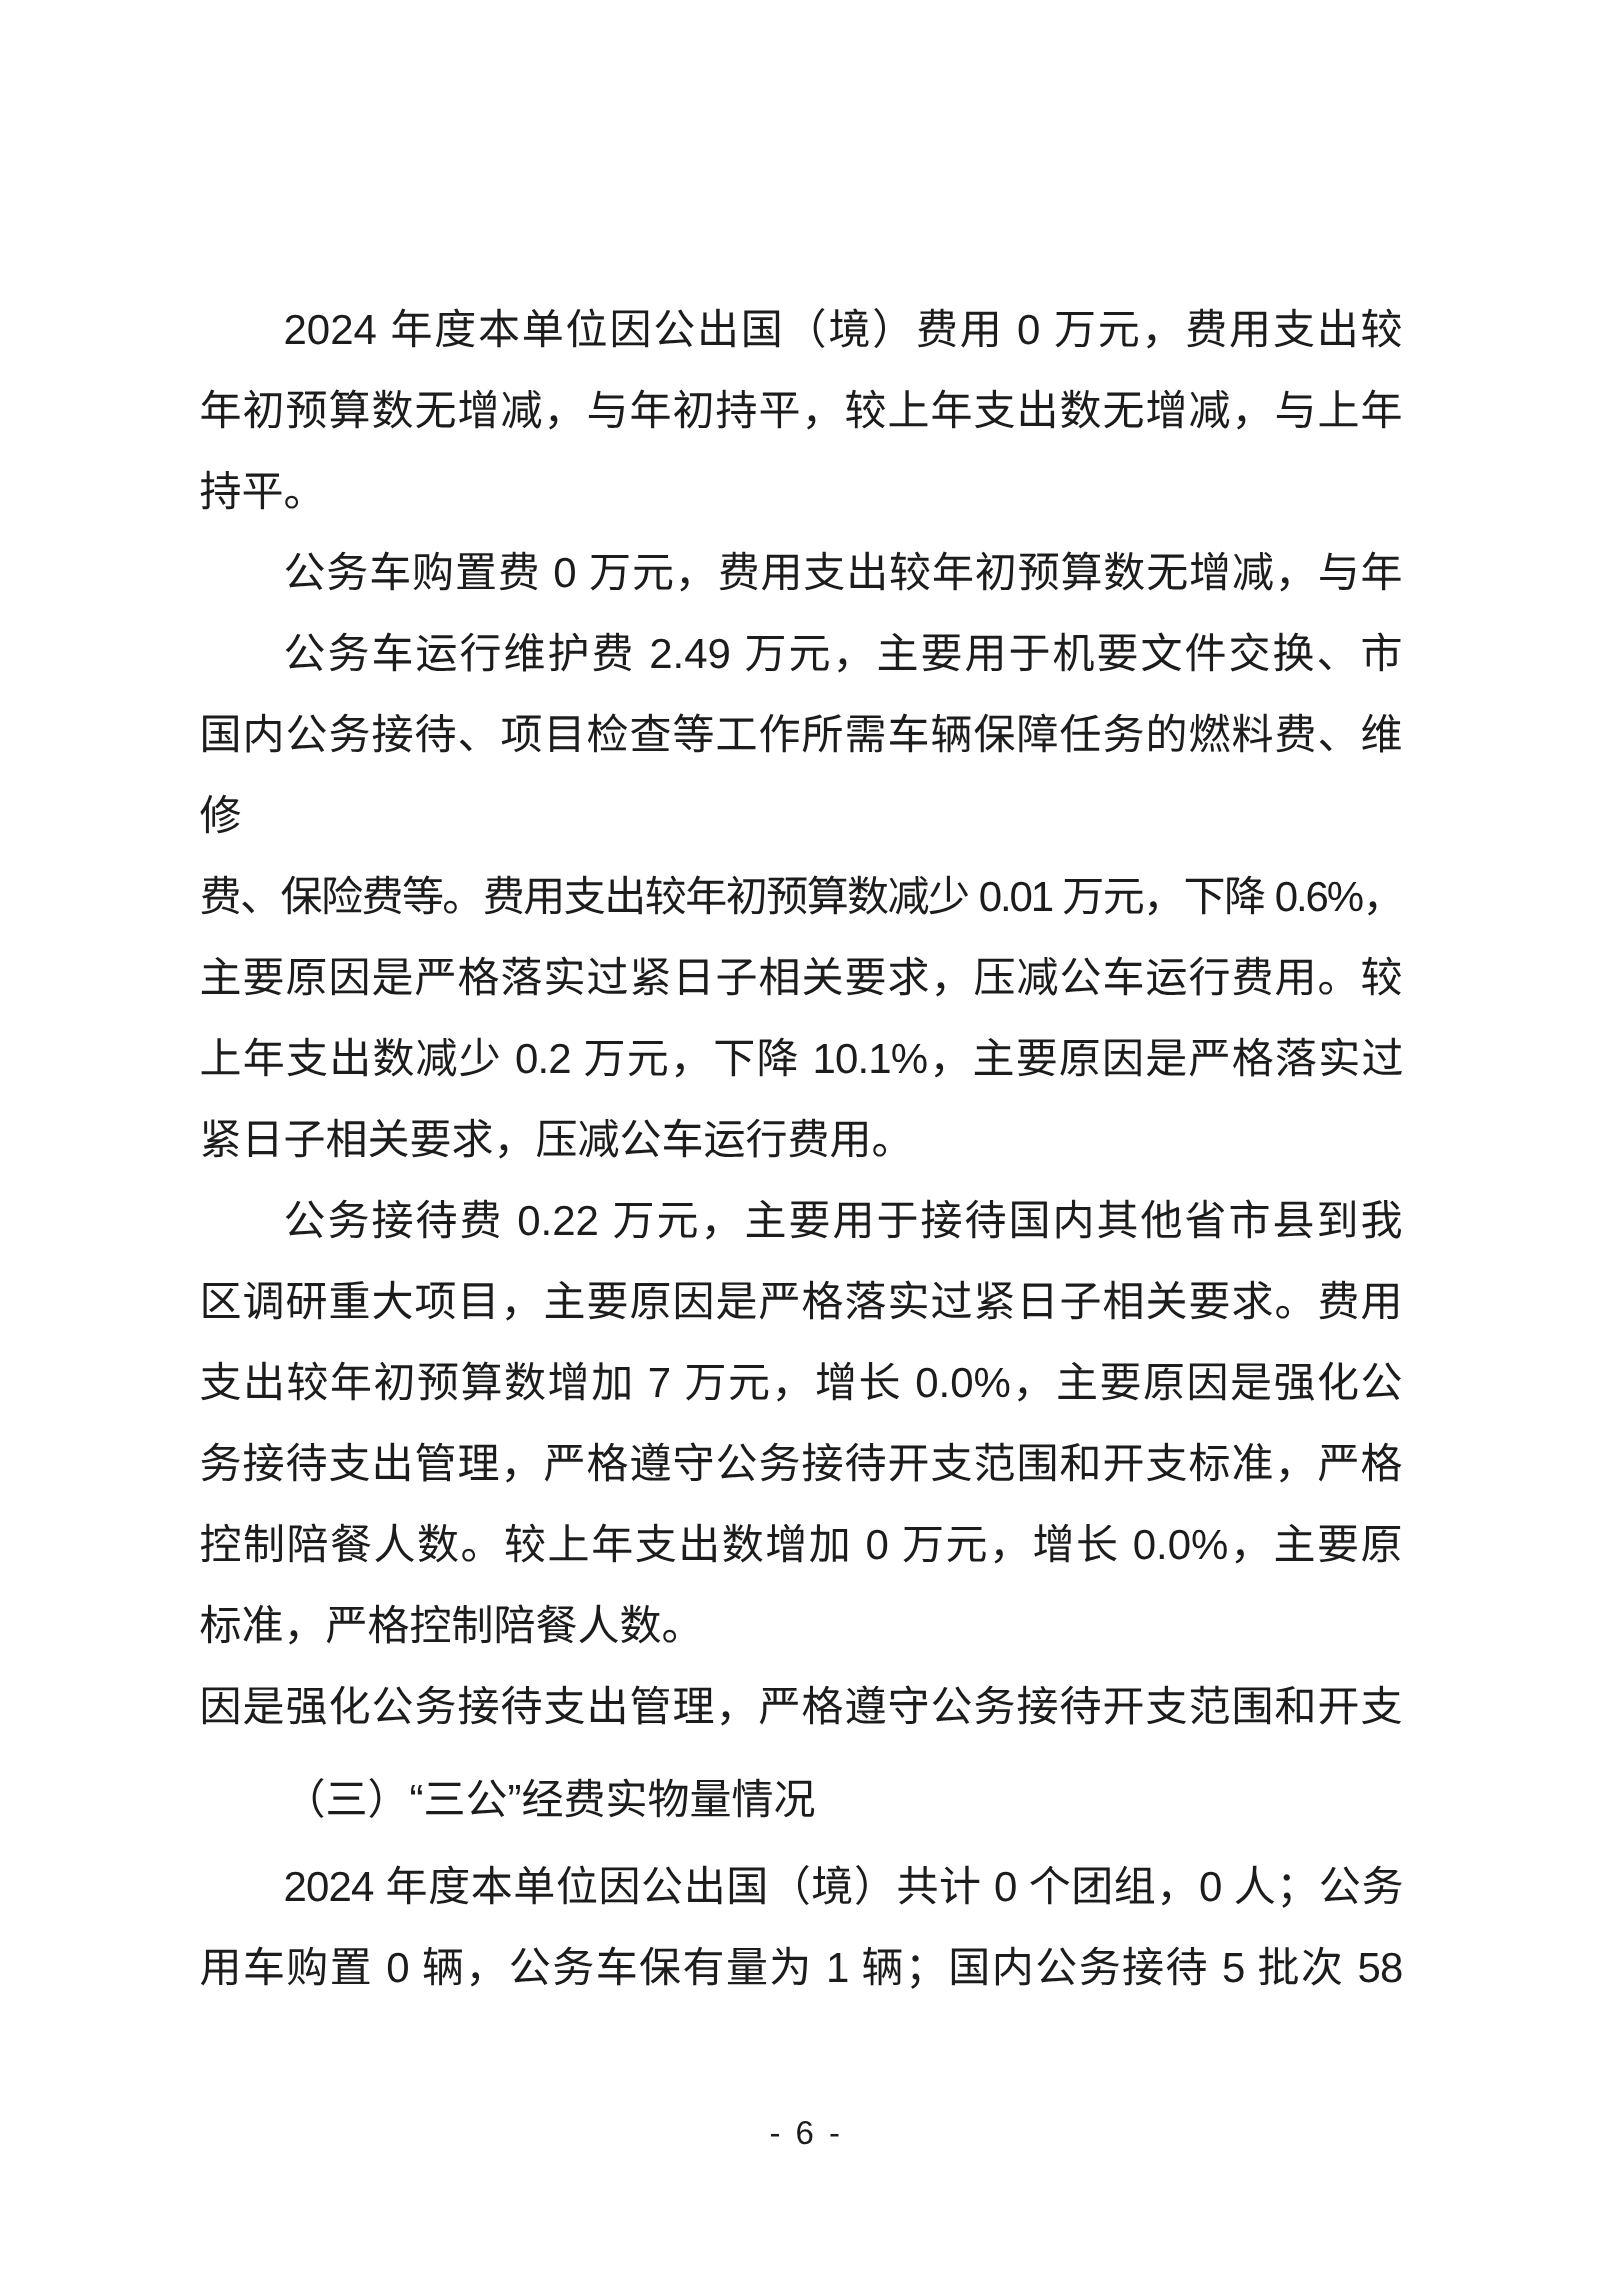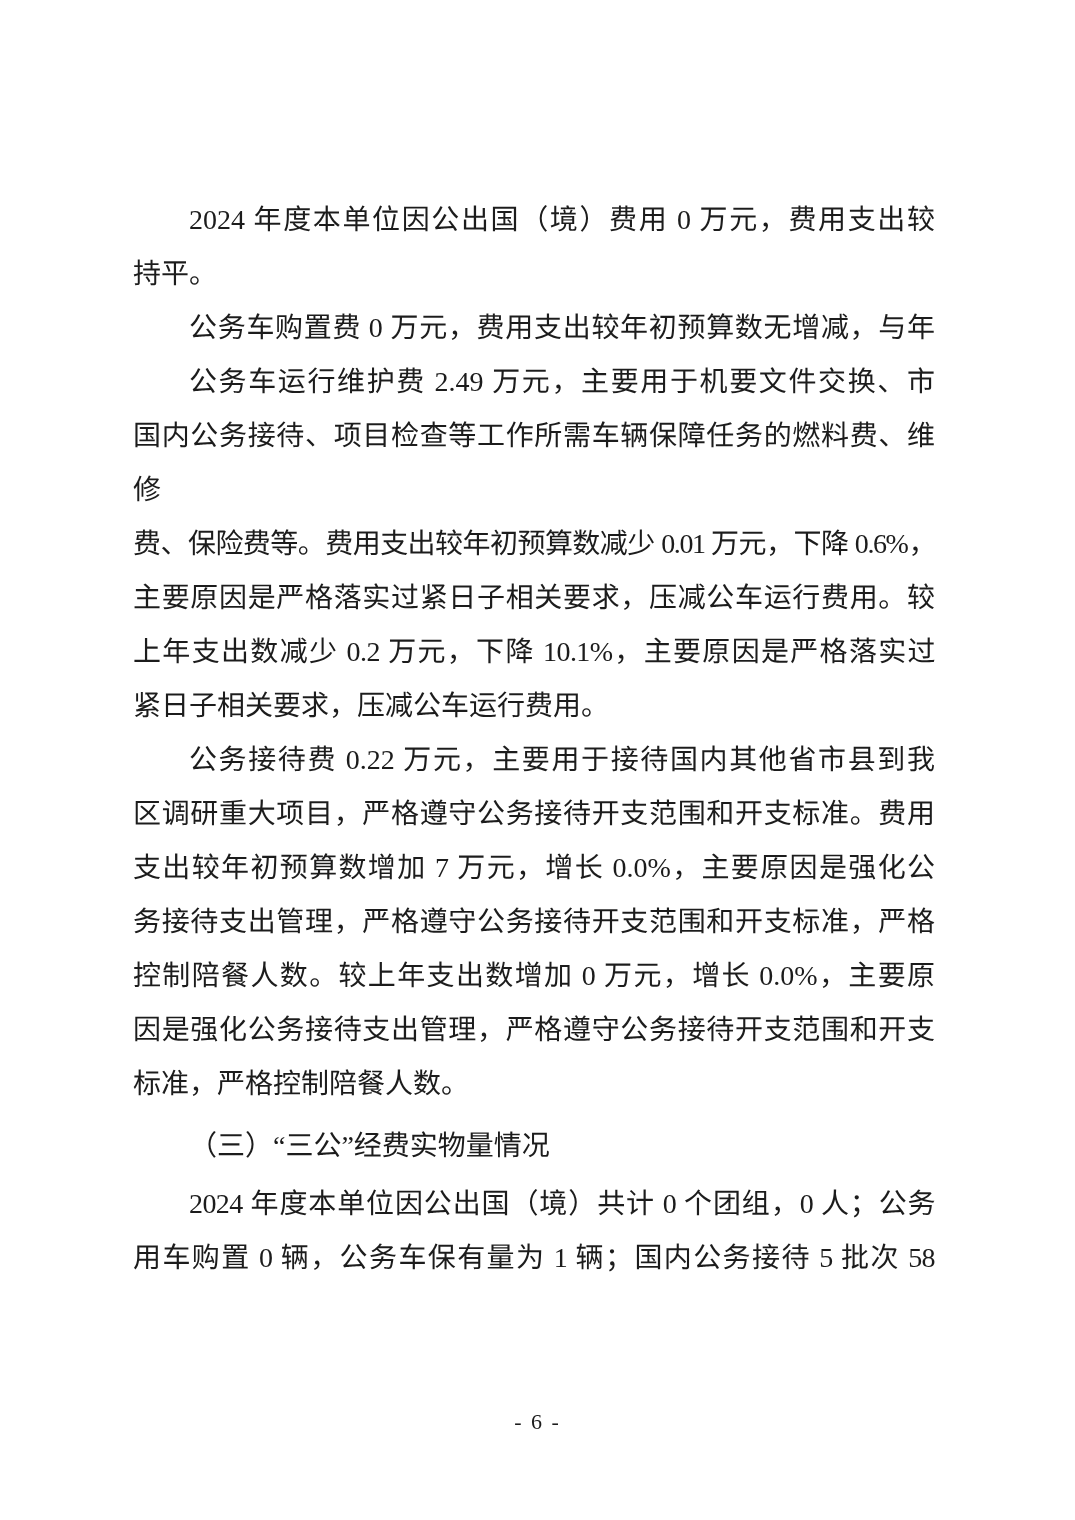--- a/index.html
+++ b/index.html
@@ -6,21 +6,21 @@
     margin: 0;
     padding: 0;
     background: #ffffff;
   }
   .page {
     position: relative;
     width: 1075px;
     height: 1520px;
     background: #ffffff;
     overflow: hidden;
-    font-family: Liberation Serif, serif;
+    font-family: Liberation Sans, sans-serif;
     color: #1c1c1c;
     border-radius: 11px;
   }
   .content {
     position: absolute;
     top: 193px;
     left: 133px;
     width: 802px;
     font-size: 28px;
     line-height: 54px;
@@ -56,44 +56,45 @@
   }
 </style>
 </head>
 <body>
 
 <div class="page">
   <main class="content">
 
     <div class="para">
       <div class="line fill indent">2024 年度本单位因公出国（境）费用 0 万元，费用支出较</div>
+      <div class="line fill">年初预算数无增减，与年初持平，较上年支出数无增减，与上年</div>
       <div class="line end">持平。</div>
     </div>
 
     <div class="para">
       <div class="line fill indent">公务车购置费 0 万元，费用支出较年初预算数无增减，与年</div>
     </div>
 
     <div class="para">
       <div class="line fill indent">公务车运行维护费 2.49 万元，主要用于机要文件交换、市</div>
       <div class="line fill">国内公务接待、项目检查等工作所需车辆保障任务的燃料费、维修</div>
       <div class="line fill tight">费、保险费等。费用支出较年初预算数减少 0.01 万元，下降 0.6%，</div>
       <div class="line fill">主要原因是严格落实过紧日子相关要求，压减公车运行费用。较</div>
       <div class="line fill tight1">上年支出数减少 0.2 万元，下降 10.1%，主要原因是严格落实过</div>
       <div class="line end">紧日子相关要求，压减公车运行费用。</div>
     </div>
 
     <div class="para">
       <div class="line fill indent">公务接待费 0.22 万元，主要用于接待国内其他省市县到我</div>
-      <div class="line fill">区调研重大项目，严格遵守公务接待开支范围和开支标准。费用</div>
+      <div class="line fill">区调研重大项目，主要原因是严格落实过紧日子相关要求。费用</div>
       <div class="line fill">支出较年初预算数增加 7 万元，增长 0.0%，主要原因是强化公</div>
       <div class="line fill">务接待支出管理，严格遵守公务接待开支范围和开支标准，严格</div>
       <div class="line fill">控制陪餐人数。较上年支出数增加 0 万元，增长 0.0%，主要原</div>
+      <div class="line end">标准，严格控制陪餐人数。</div>
       <div class="line fill">因是强化公务接待支出管理，严格遵守公务接待开支范围和开支</div>
-      <div class="line end">标准，严格控制陪餐人数。</div>
     </div>
 
     <div class="line end indent heading">（三）“三公”经费实物量情况</div>
 
     <div class="para">
       <div class="line fill indent tight1">2024 年度本单位因公出国（境）共计 0 个团组，0 人；公务</div>
       <div class="line fill tight1">用车购置 0 辆，公务车保有量为 1 辆；国内公务接待 5 批次 58</div>
     </div>
 
   </main>

